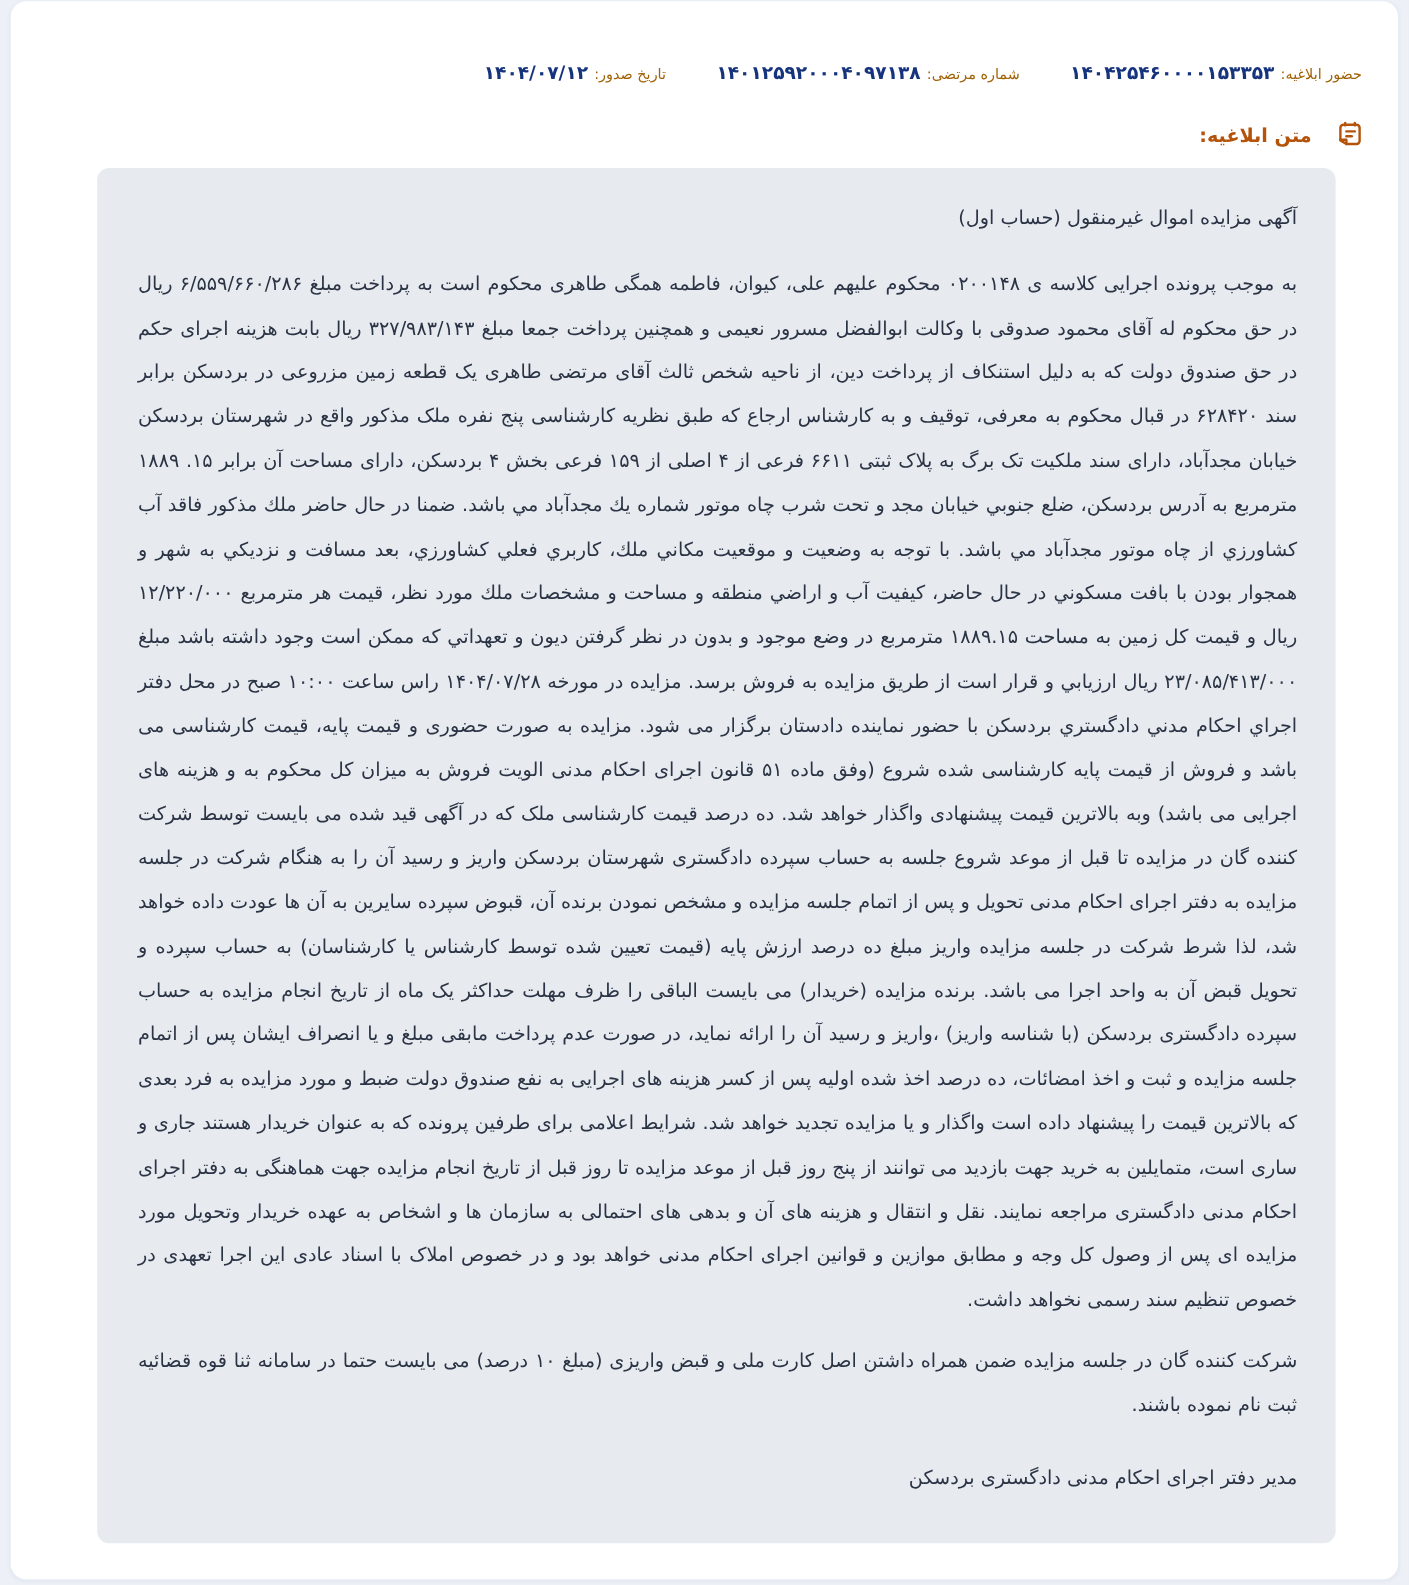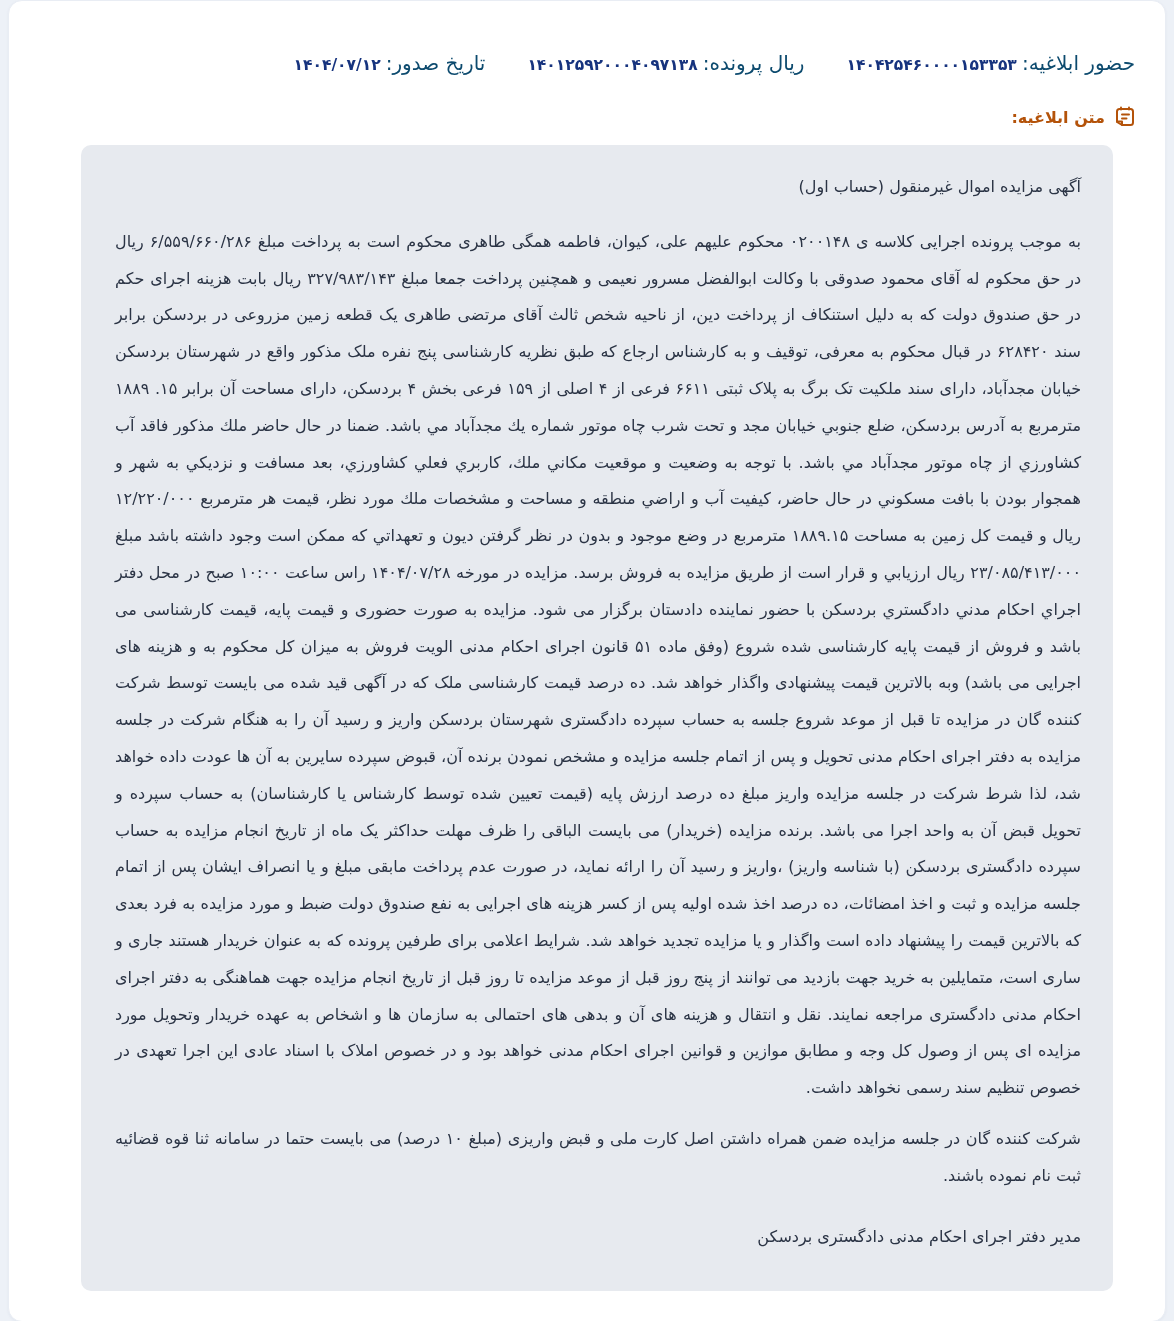--- a/index.html
+++ b/index.html
@@ -20,28 +20,28 @@
   }
   
   .meta-row {
     display:flex; flex-wrap:nowrap; gap:42px;
     align-items:baseline;
     margin-bottom:26px;
     padding-right:4px;
   }
   .meta-item { white-space:nowrap; }
   .meta-label {
-    color:#0c4a6e; font-size:20px;
+    color:#a16207; font-size:12px;
   }
   .meta-value {
     color:#16337e; font-weight:bold; font-size:15.5px;margin-top:47px;
   }
   .meta-line { margin-bottom:16px; padding-right:4px; line-height:1.9; }
   .section-title {
-    display:flex; align-items:center; gap:8px;
+    display:flex; align-items:center; gap:20px;
     color:#b4530a; font-weight:bold; font-size:16px;
     margin:30px 0 16px 0; padding-right:2px;
   }
   .section-title .ico { flex:0 0 auto; display:inline-flex; }
   
   .notice-box {
     position:relative;
     background:#e7eaef;
     border-radius:10px;
     margin:0 26px 0 46px;
@@ -75,21 +75,21 @@
 <body>
 
 <div class="card">
 
   <div class="meta-row">
     <div class="meta-item">
       <span class="meta-label">حضور ابلاغیه:</span>
       <span class="meta-value">۱۴۰۴۲۵۴۶۰۰۰۰۱۵۳۳۵۳</span>
     </div>
     <div class="meta-item">
-      <span class="meta-label">ریال پرونده:</span>
+      <span class="meta-label">شماره مرتضی:</span>
       <span class="meta-value">۱۴۰۱۲۵۹۲۰۰۰۴۰۹۷۱۳۸</span>
     </div>
     <div class="meta-item">
       <span class="meta-label">تاریخ صدور:</span>
       <span class="meta-value">۱۴۰۴/۰۷/۱۲</span>
     </div>
   </div>
 
 
 

